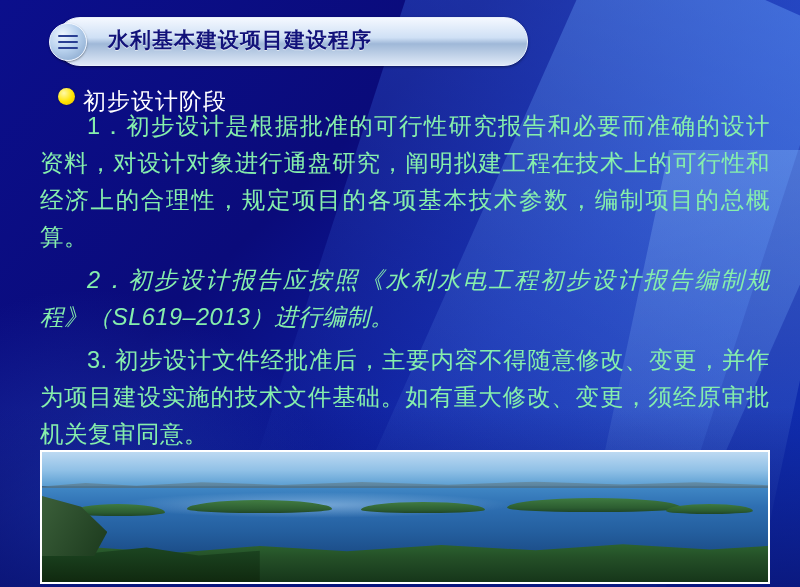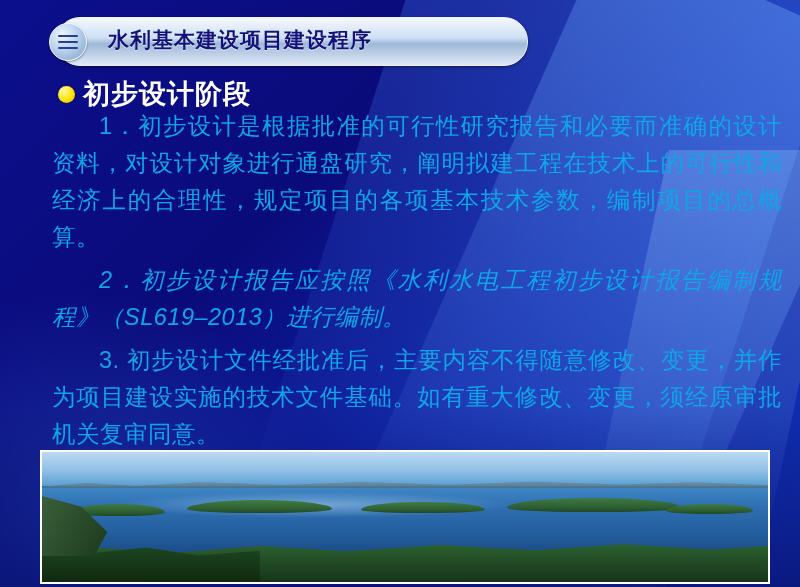--- a/index.html
+++ b/index.html
@@ -132,34 +132,34 @@
   }
   .bullet-dot {
     width: 17px;
     height: 17px;
     border-radius: 50%;
     background: radial-gradient(circle at 35% 30%, #fff9a8, #ffe400 55%, #e0b800 100%);
     margin-right: 8px;
     box-shadow: 0 0 2px rgba(0,0,0,0.35);
   }
   .bullet-text {
-    font-size: 27px;
+    font-size: 23px;
     color: #ffffff;
-    font-weight: bold;
+    font-weight: normal;
     letter-spacing: 1px;
+    margin-top: 10px;
   }
 
   
   .body {
     position: absolute;
     left: 40px;
     top: 108px;
     width: 730px;
-    color: #0ea5e9;
-    margin-left: 12px;
+    color: #86efac;
   }
   .para {
     font-size: 23.5px;
     line-height: 37px;
     letter-spacing: 0.5px;
     text-indent: 2em;
     margin: 0 0 6px 0;
     text-align: justify;
     white-space: normal;
   }

